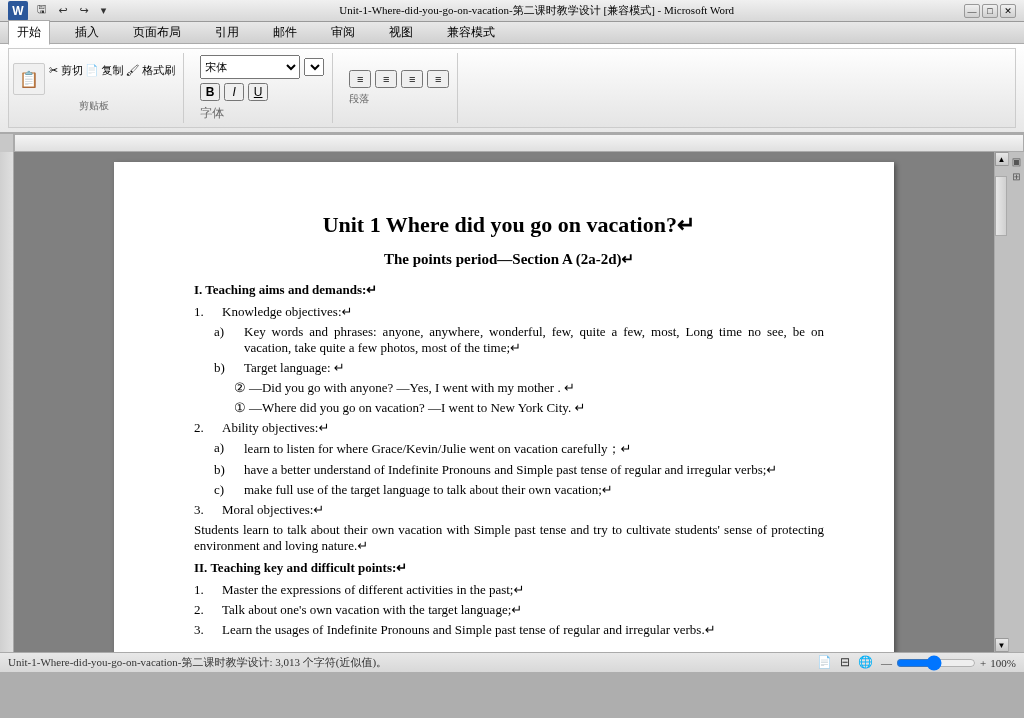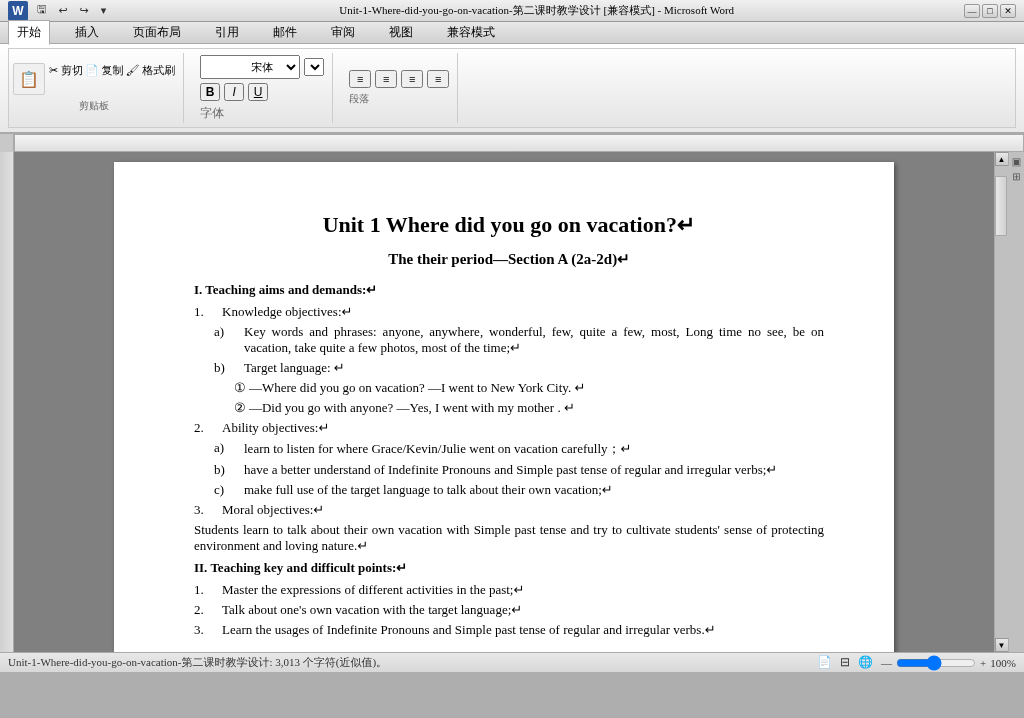--- a/index.html
+++ b/index.html
@@ -235,21 +235,21 @@
           <div style="font-size:11px;cursor:pointer;">✂ 剪切</div>
           <div style="font-size:11px;cursor:pointer;">📄 复制</div>
           <div style="font-size:11px;cursor:pointer;">🖌 格式刷</div>
         </div>
       </div>
       <div style="font-size:10px;color:#666;">剪贴板</div>
     </div>
 
     <div style="display:flex;flex-direction:column;border-right:1px solid #ccc;padding:0 8px;height:70px;justify-content:center;gap:4px;">
       <div style="display:flex;gap:4px;align-items:center;">
-        <select style="font-size:11px;width:100px;height:24px;padding-left:46px;">
+        <select style="font-size:11px;width:100px;height:24px;">
           <option>宋体</option>
           <option>Times New Roman</option>
         </select>
         <select style="font-size:11px;width:20px;height:18px;">
           <option>12</option>
           <option>14</option>
         </select>
       </div>
       <div style="display:flex;gap:4px;align-items:center;">
         <button style="font-weight:bold;font-size:12px;width:20px;height:18px;cursor:pointer;">B</button>
@@ -289,46 +289,46 @@
 
 <div style="display:flex; height: 500px;">
 
   <div class="left-ruler"></div>
 
   <div class="doc-area">
     <div class="paper">
 
       <div class="doc-title">Unit 1 Where did you go on vacation?↵</div>
 
-      <div class="doc-subtitle">The their period—Section A (2a-2d)↵</div>
+      <div class="doc-subtitle">The points period—Section A (2a-2d)↵</div>
 
       <div class="section-header">I.      Teaching aims and demands:↵</div>
 
       <div class="numbered-item">
         <span class="item-num">1.</span>
         <span>Knowledge objectives:↵</span>
       </div>
 
       <div style="display:flex; margin-bottom:4px; font-size:13px; margin-left:20px;">
         <span style="min-width:30px;">a)</span>
         <span style="text-align:justify;">Key words and phrases: anyone, anywhere, wonderful, few, quite a few, most, Long time no see, be on vacation, take quite a few photos, most of the time;↵</span>
       </div>
 
       <div style="display:flex; margin-bottom:4px; font-size:13px; margin-left:20px;">
         <span style="min-width:30px;">b)</span>
         <span>Target language: ↵</span>
       </div>
 
       <div style="margin-left:40px; margin-bottom:4px; font-size:13px;">
+        <span>②</span>
+        <span>—Did you go with anyone?            —Yes, I went with my mother .  ↵</span>
+      </div>
+      <div style="margin-left:40px; margin-bottom:4px; font-size:13px;">
         <span>①</span>
         <span>—Where did you go on vacation?    —I went to New York City.  ↵</span>
-      </div>
-      <div style="margin-left:40px; margin-bottom:4px; font-size:13px;">
-        <span>②</span>
-        <span>—Did you go with anyone?            —Yes, I went with my mother .  ↵</span>
       </div>
 
       <div class="numbered-item">
         <span class="item-num">2.</span>
         <span>Ability objectives:↵</span>
       </div>
 
       <div style="display:flex; margin-bottom:4px; font-size:13px; margin-left:20px;">
         <span style="min-width:30px;">a)</span>
         <span>learn to listen for where Grace/Kevin/Julie  went on vacation carefully；↵</span>

